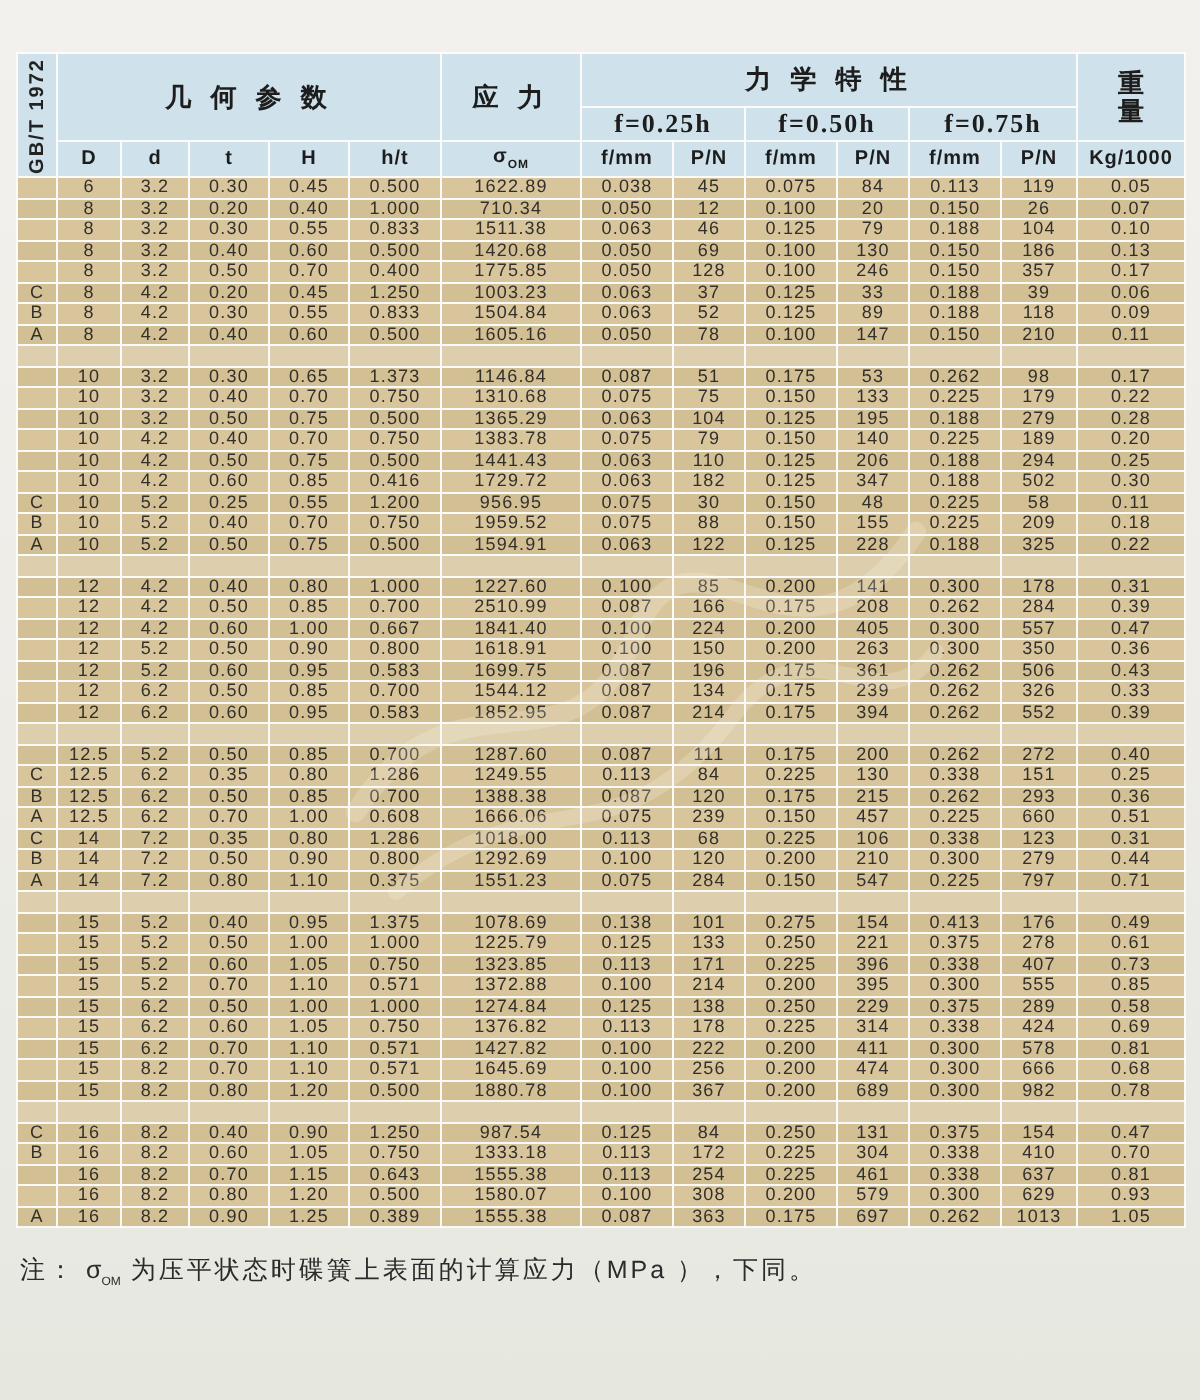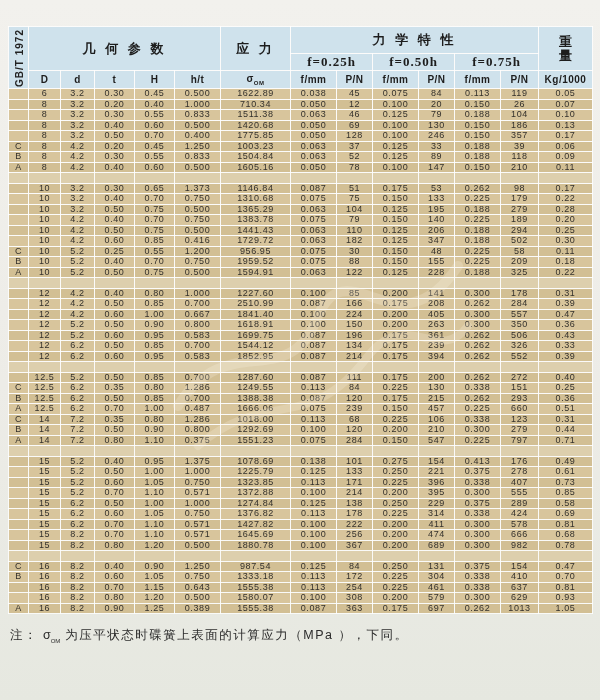--- a/index.html
+++ b/index.html
@@ -589,21 +589,21 @@
             <td>0.262</td>
             <td>293</td>
             <td>0.36</td>
           </tr>
           <tr>
             <td>A</td>
             <td>12.5</td>
             <td>6.2</td>
             <td>0.70</td>
             <td>1.00</td>
-            <td>0.487</td>
+            <td>0.608</td>
             <td>1666.06</td>
             <td>0.075</td>
             <td>239</td>
             <td>0.150</td>
             <td>457</td>
             <td>0.225</td>
             <td>660</td>
             <td>0.51</td>
           </tr>
           <tr>

